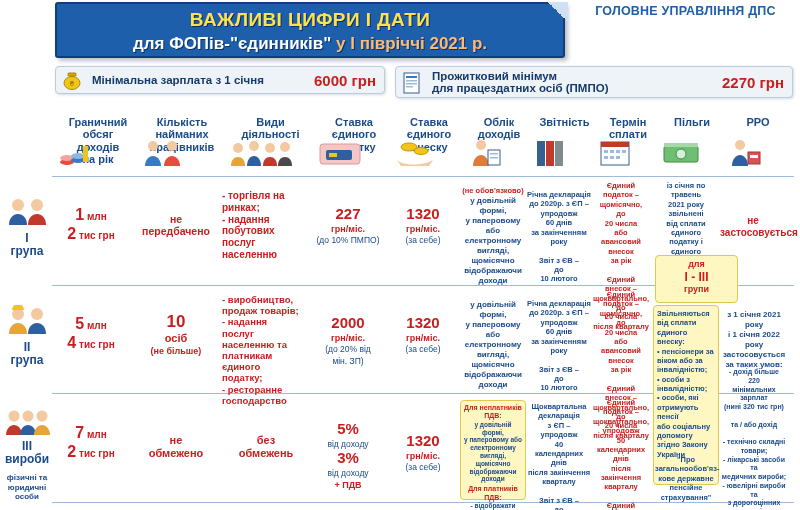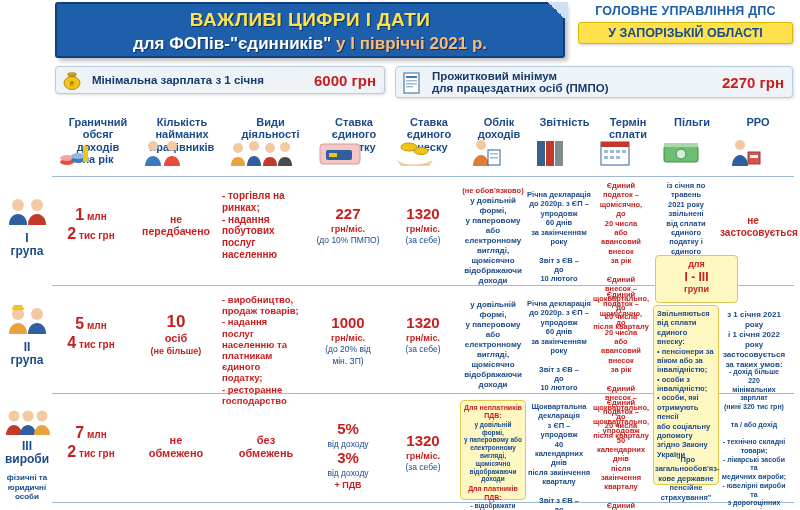--- a/index.html
+++ b/index.html
@@ -89,21 +89,20 @@
   <div class="header">
     <div class="hdr-left">
       <div class="l1">ВАЖЛИВІ ЦИФРИ І ДАТИ</div>
       <div class="l2">
         <span>для ФОПів-"єдинників"</span><span class="y"> у І півріччі 2021 р.</span>
       </div>
     </div>
     <div class="corner"></div>
     <div class="hdr-right">
       <div class="r1">ГОЛОВНЕ УПРАВЛІННЯ ДПС</div>
-      <div class="r2">У ЗАПОРІЗЬКІЙ ОБЛАСТІ</div>
     </div>
   </div>
 
   <div class="bar b1">
     <span class="ico">
       <svg width="22" height="22" viewBox="0 0 22 22">
           <ellipse cx="11" cy="14" rx="8" ry="6.5" fill="#f0c419" stroke="#b08c0c"></ellipse>
           <rect x="7" y="4" width="8" height="3" rx="1" fill="#e0a800" stroke="#a87f06"></rect>
           <text x="11" y="17" font-size="7" text-anchor="middle" fill="#8a6a00" font-family="Liberation Sans">₴</text>
         </svg>
@@ -371,21 +370,21 @@
 - надання
 послуг
 населенню та
 платникам
 єдиного
 податку;
 - ресторанне
 господарство</div>
 
   <div class="cell" style="left:312px; top:314px; width:72px;">
-    <span class="rate">1000</span><br>
+    <span class="rate">2000</span><br>
     <span class="sub">грн/міс.</span><br>
     <span class="subb" style="white-space:pre-line">(до 20% від
 мін. ЗП)</span>
   </div>
   <div class="cell" style="left:387px; top:314px; width:72px;">
     <span class="rate">1320</span><br>
     <span class="sub">грн/міс.</span><br>
     <span class="subb">(за себе)</span>
   </div>
 

